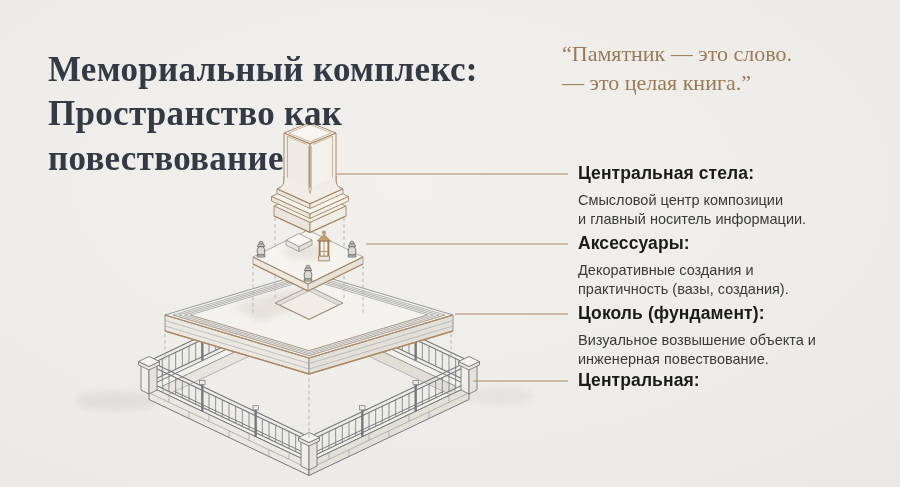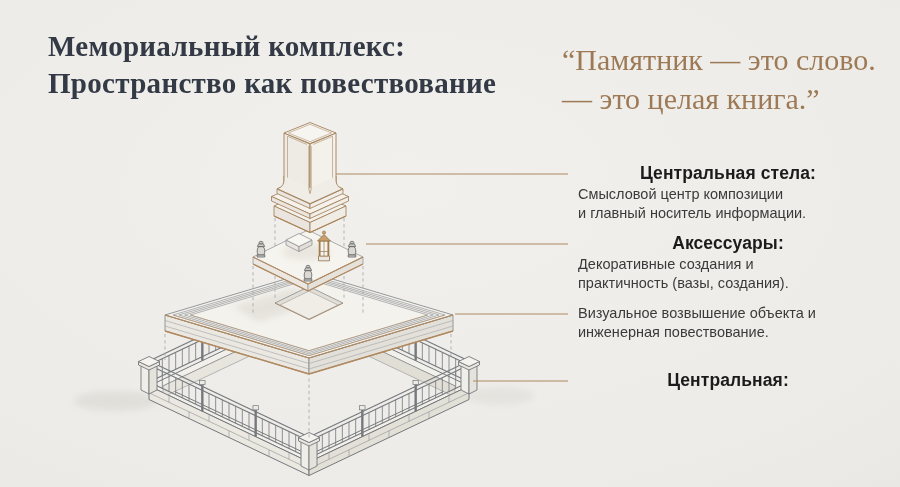--- a/index.html
+++ b/index.html
@@ -2,33 +2,33 @@
 <html lang="ru"><head>
 <meta charset="utf-8">
 <style>
   html,body{margin:0;padding:0;background:#dcdad6;}
   .stage{
     position:relative;width:900px;height:487px;overflow:hidden;
     background:radial-gradient(130% 130% at 45% 38%, #f1f0ed 0%, #ecebe7 52%, #e2e0dc 100%);
     font-family:"Liberation Sans", sans-serif;
   }
   .title{
-    position:absolute;left:48px;top:28px;width:500px;
+    position:absolute;left:48px;top:48px;width:500px;
     font-family:"Liberation Serif","DejaVu Serif",serif;
-    font-weight:700;font-size:29px;line-height:1.27;color:#333a45;letter-spacing:.3px;
+    font-weight:700;font-size:35px;line-height:1.27;color:#333a45;letter-spacing:.3px;
   }
   .quote{
     position:absolute;left:562px;top:40px;width:320px;
     font-family:"Liberation Serif","DejaVu Serif",serif;
-    font-size:30px;line-height:1.3;color:#9d7a55;
+    font-size:22px;line-height:1.3;color:#9d7a55;
   }
   .quote div{white-space:nowrap;}
   .ann{position:absolute;left:578px;width:300px;}
-  .ann-title{font-weight:700;font-size:17.5px;line-height:21px;color:#1b1b1b;letter-spacing:.1px;text-align:center;}
-  .ann-desc{margin-top:1px;font-size:14.5px;line-height:18.5px;color:#3a3a3a;}
+  .ann-title{font-weight:700;font-size:17.5px;line-height:21px;color:#1b1b1b;letter-spacing:.1px;}
+  .ann-desc{margin-top:7px;font-size:14.5px;line-height:18.5px;color:#3a3a3a;}
   #b1{top:163px;} #b2{top:233px;} #b3{top:303px;} #b4{top:370px;}
   svg.art{position:absolute;left:0;top:0;}
 </style>
 </head>
 <body>
 
 <div class="stage">
 
   <svg class="art" width="900" height="487" viewBox="0 0 900 487">
     <defs>
@@ -310,20 +310,21 @@
 
   <div class="ann" id="b2">
     <div class="ann-title">Аксессуары:</div>
     <div class="ann-desc">
       <div>Декоративные создания и</div>
       <div>практичность (вазы, создания).</div>
     </div>
   </div>
 
   <div class="ann" id="b3">
+    <div class="ann-title">Цоколь (фундамент):</div>
     <div class="ann-desc">
       <div>Визуальное возвышение объекта и</div>
       <div>инженерная повествование.</div>
     </div>
   </div>
 
   <div class="ann" id="b4">
     <div class="ann-title">Центральная:</div>
   </div>
 

